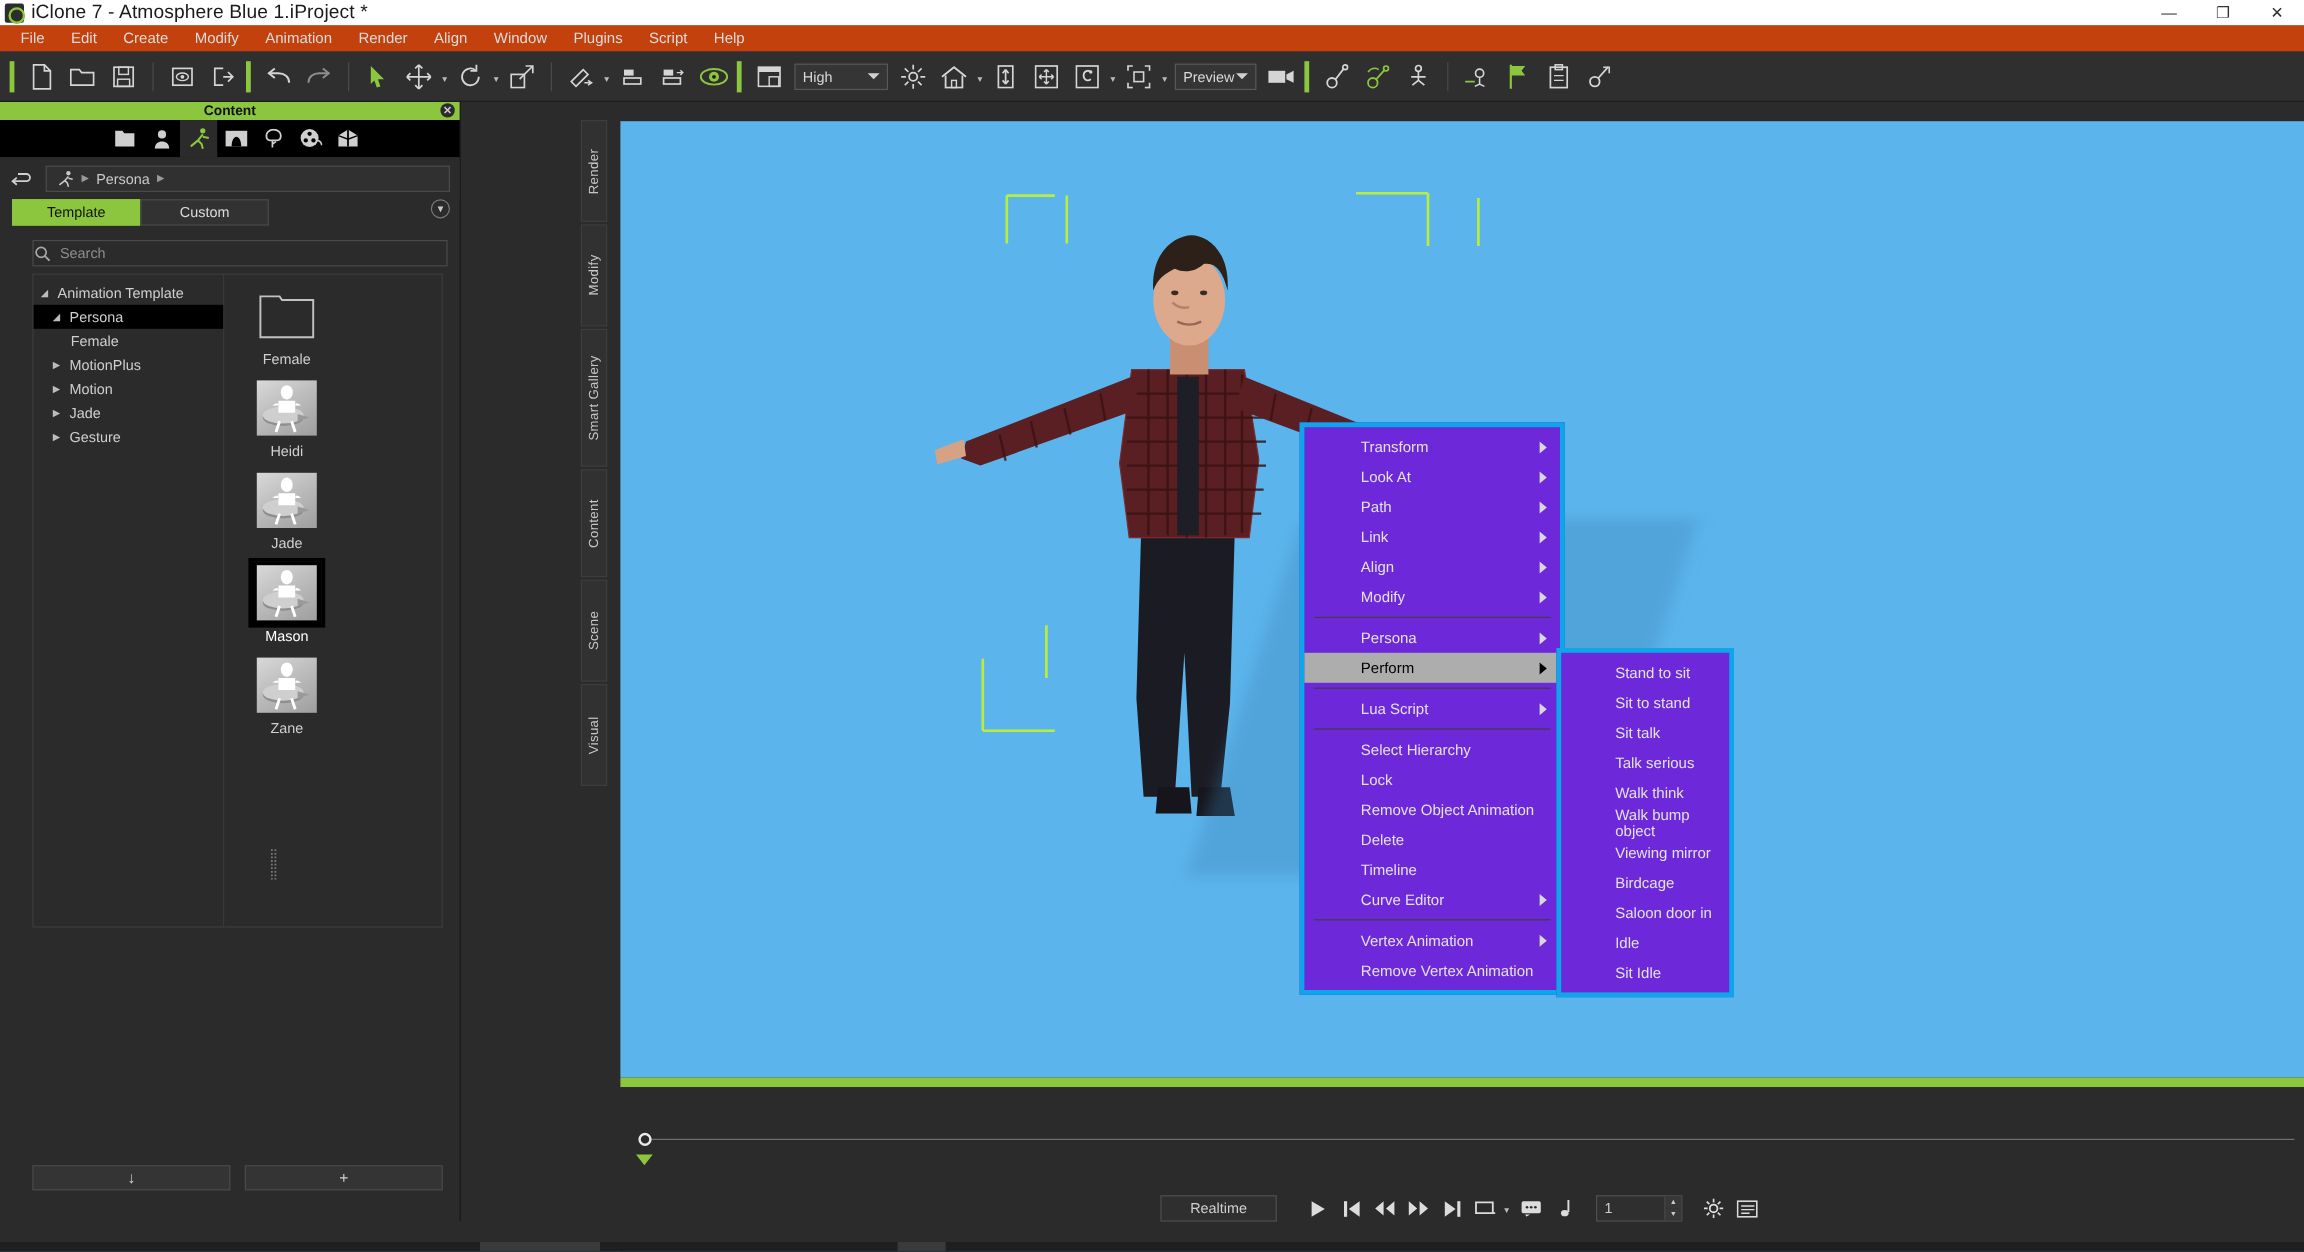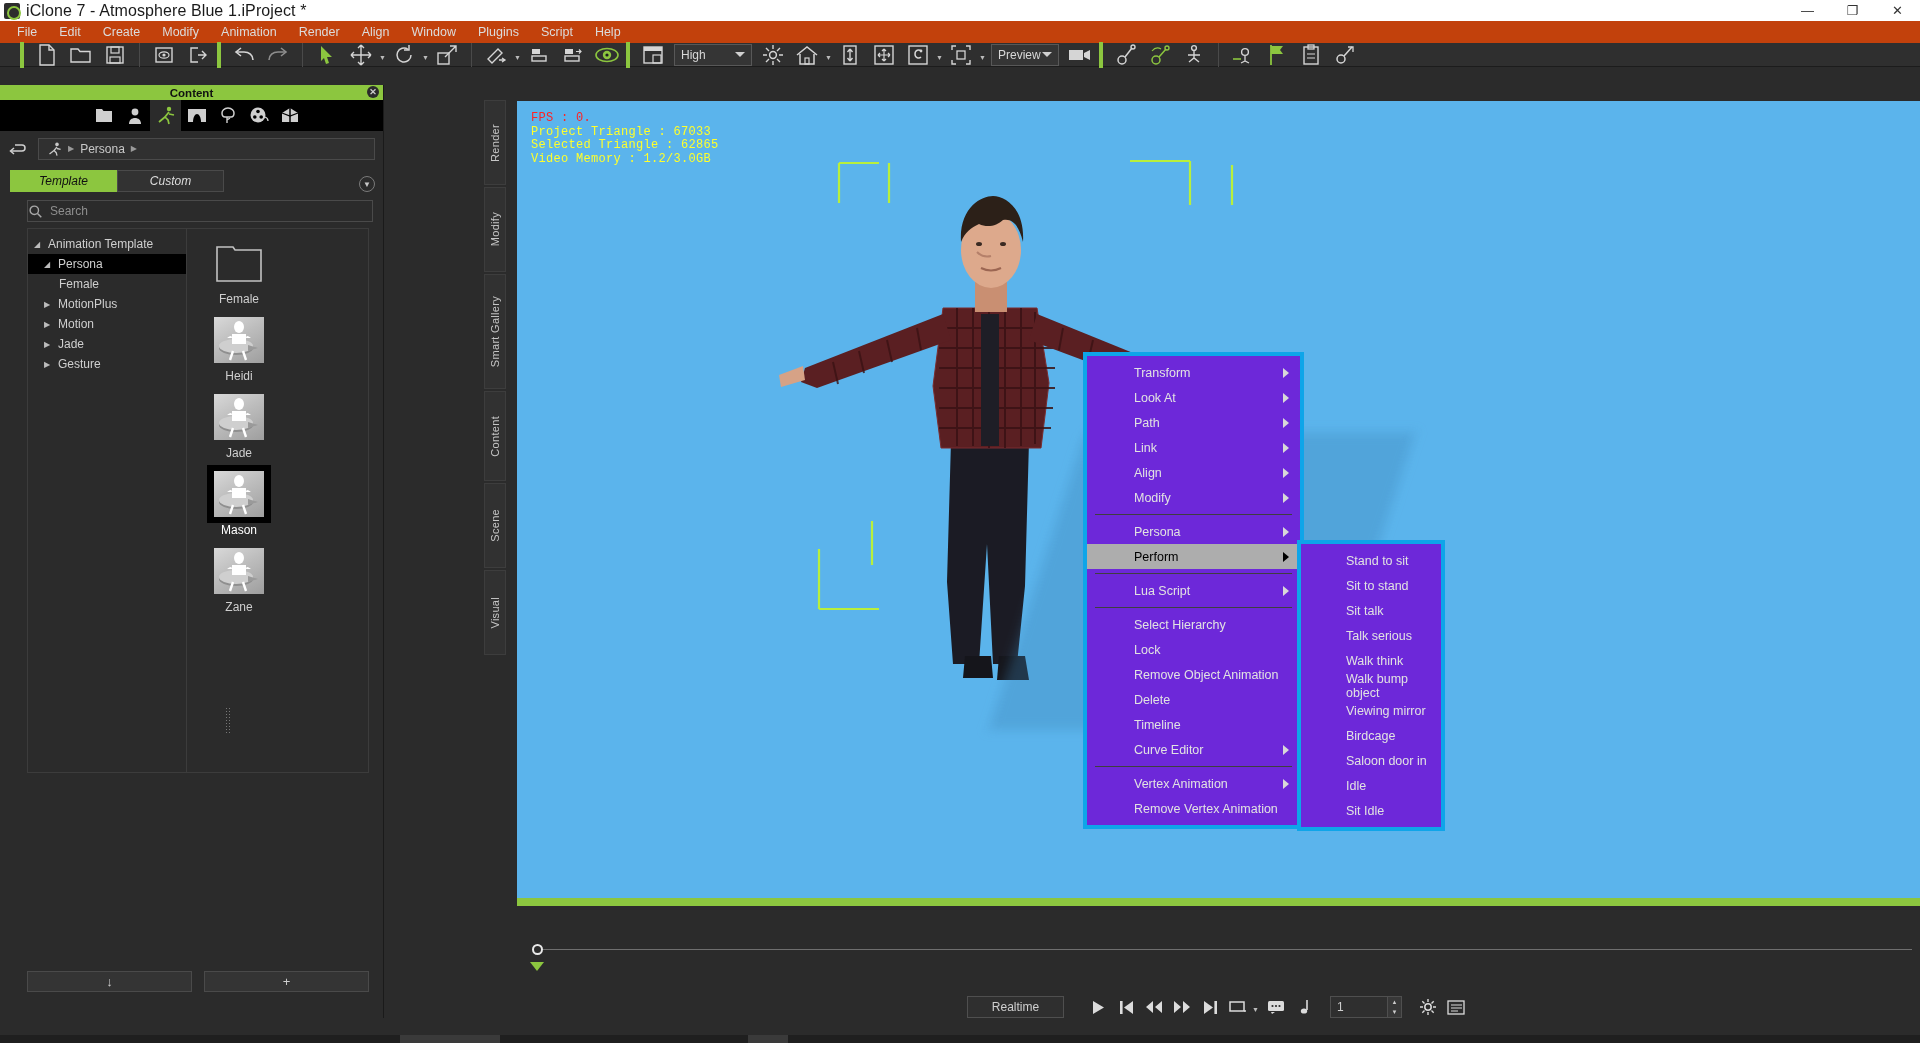--- a/index.html
+++ b/index.html
@@ -36,22 +36,22 @@
   .menubar {
     height: 22px; background: #c2410c; display: flex; align-items: center;
     padding-left: 6px; gap: 0px;
   }
   .menu-item {
     font-size: 12.5px; color: #dcdcdc; padding: 2px 11px; line-height: 16px;
   }
 
   
   .toolbar {
-    height: 24px; background: #2f2f2f; display: flex; align-items: center;
-    padding-left: 18px; border-bottom: 1px solid #1c1c1c;
+    height: 42px; background: #2f2f2f; display: flex; align-items: center;
+    padding-left: 6px; border-bottom: 1px solid #1c1c1c;
   }
   .tb-accent { width: 4px; height: 26px; background: #8cc63f; margin: 0 6px 0 2px; }
   .tb-sep { width: 1px; height: 24px; background: #4a4a4a; margin: 0 7px; }
   .tb-btn {
     width: 30px; height: 30px; display: flex; align-items: center; justify-content: center;
     margin: 0 2px; color: #d5d5d5;
   }
   .tb-caret {
     width: 9px; height: 30px; display: flex; align-items: flex-end; justify-content: center;
     padding-bottom: 9px; color: #bbb; font-size: 7px;
@@ -96,21 +96,21 @@
     height: 35px; display: flex; align-items: center; padding: 0 8px; gap: 10px;
     background: #2b2b2b;
   }
   .back-btn { width: 20px; height: 20px; display: flex; align-items: center; justify-content: center; color: #cfcfcf; }
   .breadcrumb {
     flex: 1; height: 22px; border: 1px solid #4a4a4a; background: #303030;
     display: flex; align-items: center; gap: 6px; padding: 0 8px; font-size: 12px; color: #c9c9c9;
   }
   .bc-arrow { color: #9a9a9a; font-size: 8px; }
 
-  .tabs-row { display: flex; align-items: flex-end; padding: 0 10px; height: 26px; position: relative; font-style: italic; }
+  .tabs-row { display: flex; align-items: flex-start; padding: 0 10px; height: 26px; position: relative; }
   .seg-tab {
     width: 107px; height: 22px; display: flex; align-items: center; justify-content: center;
     font-size: 12px; border: 1px solid #4a4a4a; color: #dcdcdc; background: #323232;
   }
   .seg-tab.active { background: #8cc63f; color: #111; border-color: #8cc63f; }
   .expand-icon {
     position: absolute; right: 8px; width: 16px; height: 16px; border-radius: 50%;
     border: 1px solid #7a7a7a; display: flex; align-items: center; justify-content: center;
     color: #c8c8c8; font-size: 8px;
   }
@@ -753,26 +753,20 @@
       </div>
     <div class="vtab" style="height:85px">
         <span>Scene</span>
       </div>
     <div class="vtab" style="height:85px">
         <span>Visual</span>
       </div>
   </div>
 
   <div class="viewport">
-    <div class="fps-overlay">
-      <div class="fps-line red">FPS : 0.</div>
-      <div class="fps-line yellow">Project Triangle : 67033</div>
-      <div class="fps-line yellow">Selected Triangle : 62865</div>
-      <div class="fps-line yellow">Video Memory : 1.2/3.0GB</div>
-    </div>
 
     <svg class="gizmo" style="left:320px; top:60px; width:120px; height:60px" viewBox="0 0 120 60">
       <path d="M2 2v40M2 2h40M52 2v40"></path>
     </svg>
     <svg class="gizmo" style="left:605px; top:58px; width:120px; height:60px" viewBox="0 0 120 60">
       <path d="M8 2h60M68 2v44M110 6v40"></path>
     </svg>
     <svg class="gizmo" style="left:300px; top:418px; width:110px; height:110px" viewBox="0 0 110 110">
       <path d="M2 30v60M2 90h60M55 2v44"></path>
     </svg>

